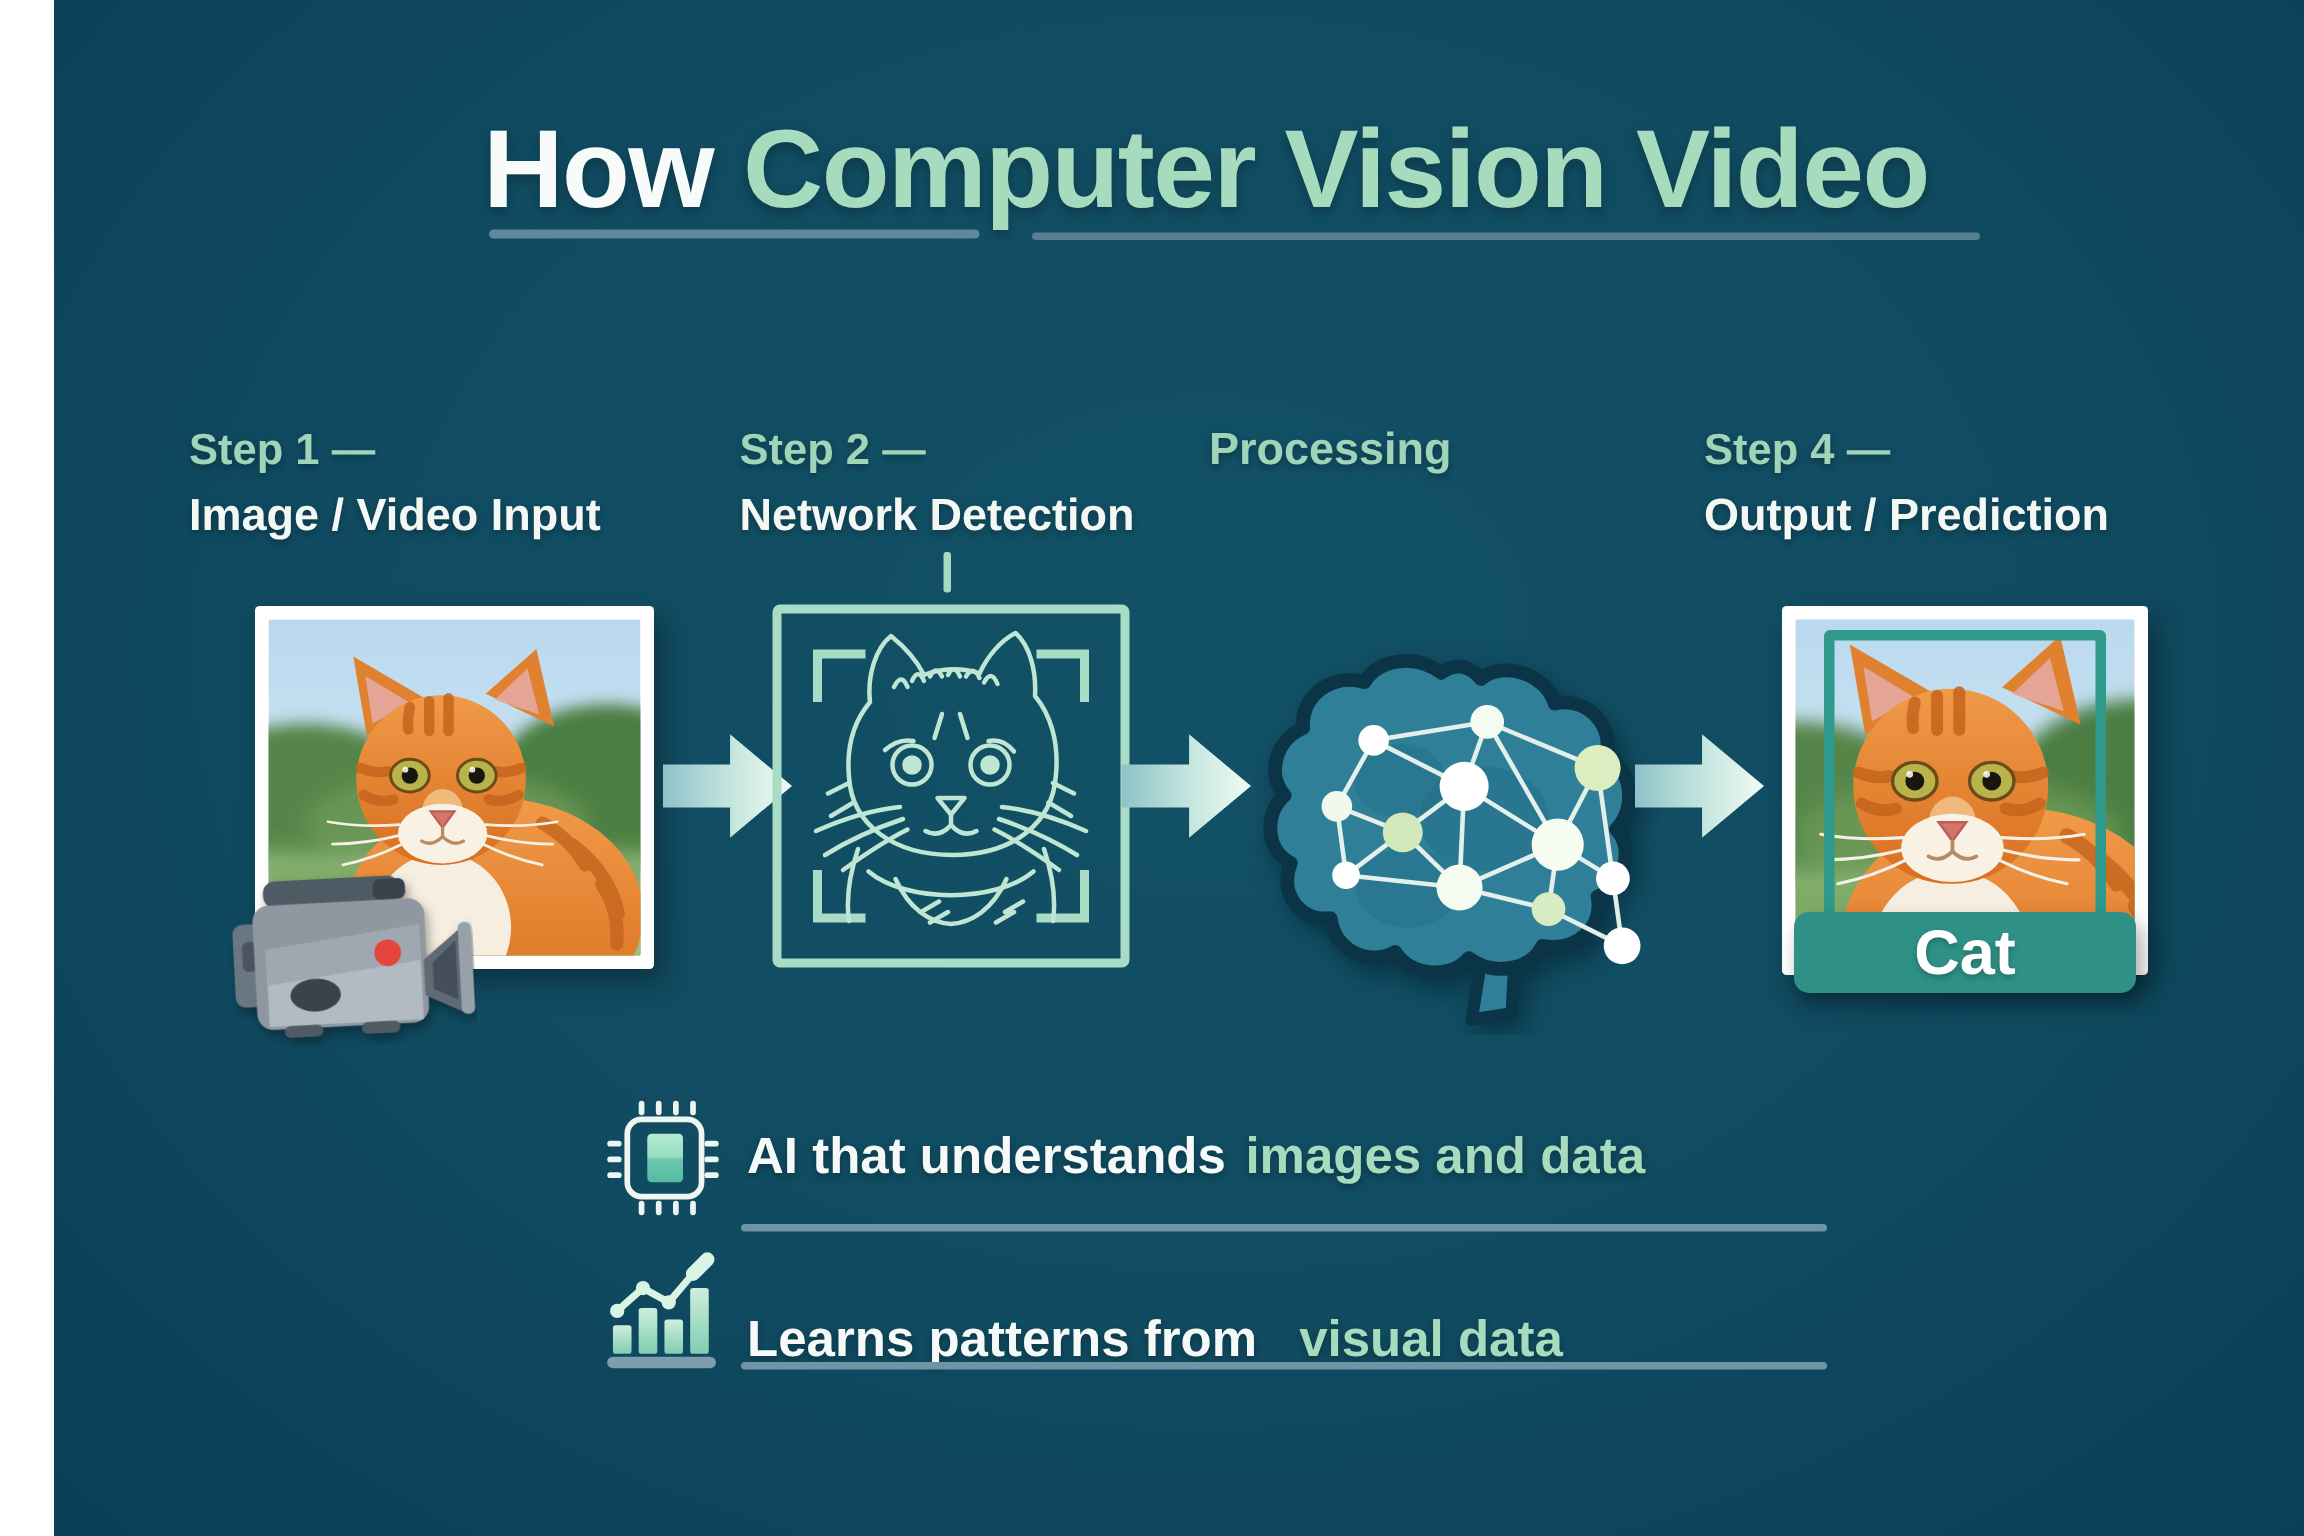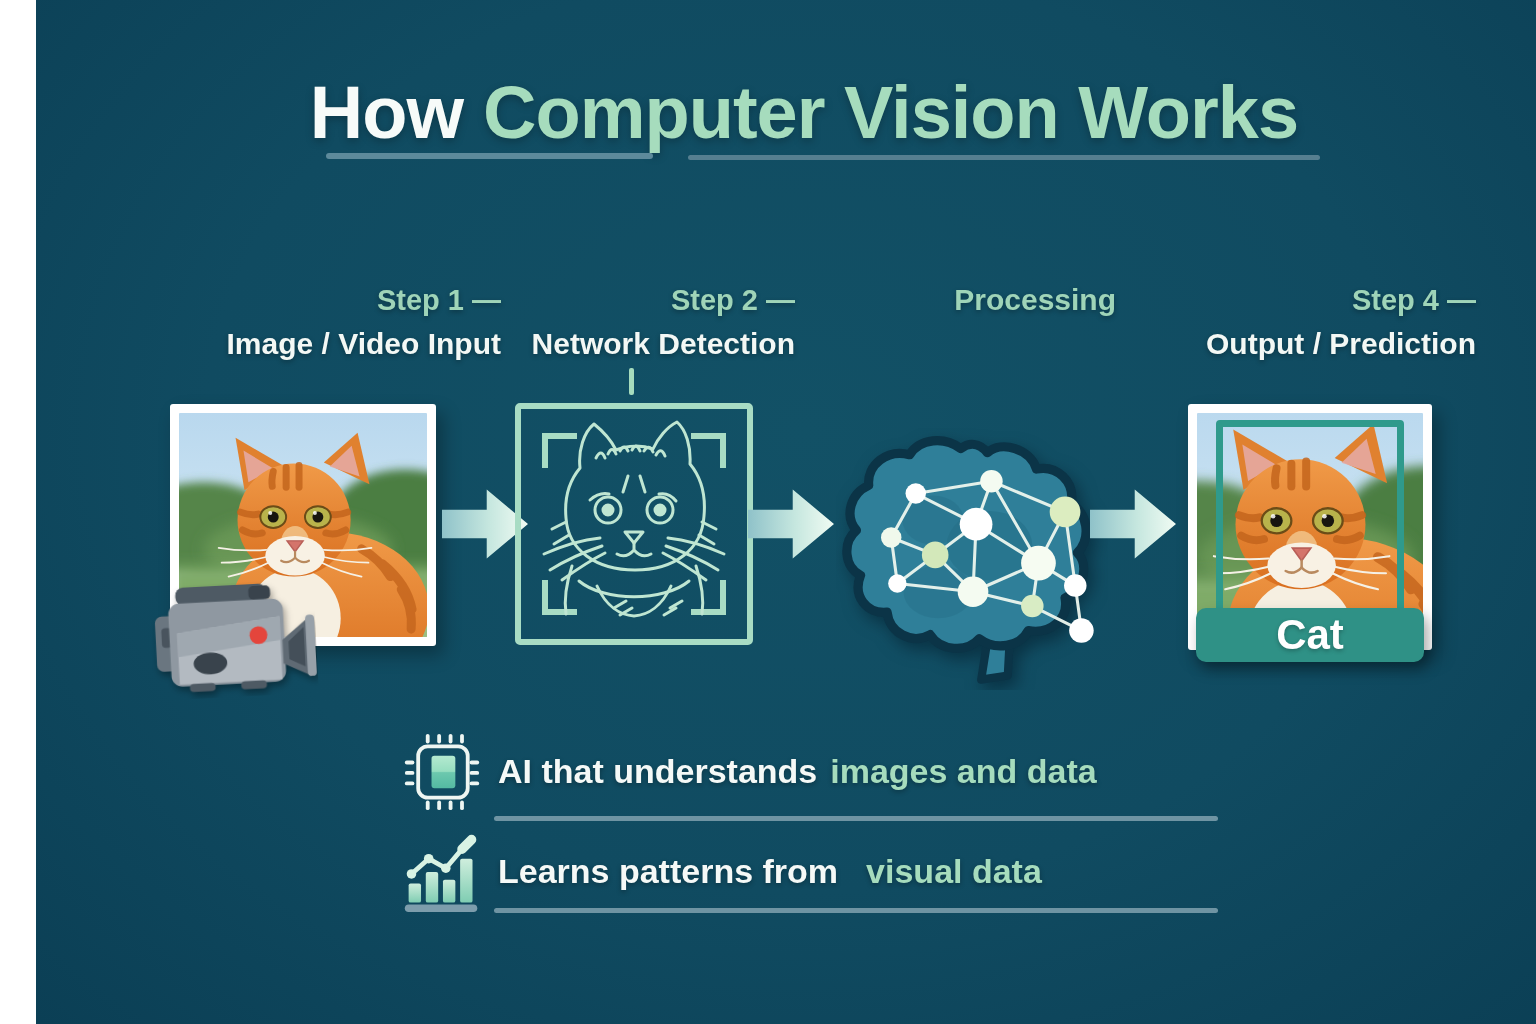--- a/index.html
+++ b/index.html
@@ -11,21 +11,21 @@
   .abs { position:absolute; }
 
   
   .title-row { top:70px; left:0; width:100%; display:flex; justify-content:center; gap:20px;
     font-size:74px; letter-spacing:-1px; text-shadow:0 3px 8px rgba(0,0,0,.25); }
   .title-white { color:#f7fbf9; }
   .title-green { color:#a6dcbd; }
   .u-line { height:6px; border-radius:3px; background:#5d8a9b; }
 
   
-  .step-head { top:278px; text-align:right; line-height:44px; font-size:29px;
+  .step-head { top:278px; text-align:left; line-height:44px; font-size:29px;
     text-shadow:0 2px 5px rgba(0,0,0,.3); }
   .step-label { color:#9fd4b8; }
   .step-name  { color:#f3f8f5; font-size:30px; }
   .step-name-pale { color:#ddefe2; font-size:30px; }
   .step-name-green { color:#9fd4b8; font-size:30px; }
   .tick { width:5px; height:27px; background:#a6dcbd; border-radius:2px; }
 
   
   .photo-card { background:#ffffff; border-radius:3px; padding:9px;
     box-shadow:7px 9px 18px rgba(0,0,0,.30); }
@@ -134,30 +134,30 @@
           <path d="M 144 151 q 20 10 40 14"></path>
       </g>
     </g>
   </defs>
 </svg>
 
 <div class="canvas">
 
   <div class="abs title-row">
     <span class="title-white">How</span>
-    <span class="title-green">Computer Vision Works</span>
+    <span class="title-green">Computer Vision Video</span>
   </div>
   <div class="abs u-line" style="left:290px; top:153px; width:327px;"></div>
   <div class="abs u-line" style="left:652px; top:155px; width:632px; height:5px; background:#567f90;"></div>
 
   <div class="abs step-head" style="left:90px; width:375px;">
     <div class="step-label">Step 1 —</div>
     <div class="step-name">Image / Video Input</div>
   </div>
-  <div class="abs step-head" style="left:439px; width:320px;">
+  <div class="abs step-head" style="left:457px; width:320px;">
     <div class="step-label">Step 2 —</div>
     <div class="step-name">Network Detection</div>
   </div>
   <div class="abs step-head" style="left:770px; width:310px;">
     <div class="step-name-green">Processing</div>
   </div>
   <div class="abs step-head" style="left:1100px; width:340px;">
     <div class="step-label">Step 4 —</div>
     <div class="step-name">Output / Prediction</div>
   </div>
@@ -292,19 +292,19 @@
       <rect x="28" y="42" width="13" height="32" rx="2"></rect>
       <rect x="46" y="50" width="13" height="24" rx="2"></rect>
       <rect x="64" y="28" width="13" height="46" rx="2"></rect>
     </g>
     <polyline points="13,44 31,28 49,38 66,18" fill="none" stroke="#d9f3e4" stroke-width="5" stroke-linecap="round" stroke-linejoin="round"></polyline>
     <line x1="66" y1="18" x2="76" y2="8" stroke="#d9f3e4" stroke-width="10" stroke-linecap="round"></line>
     <circle cx="13" cy="44" r="5" fill="#d9f3e4"></circle>
       <circle cx="31" cy="28" r="5" fill="#d9f3e4"></circle>
       <circle cx="49" cy="38" r="5" fill="#d9f3e4"></circle>
   </svg>
-  <div class="abs footer-text" style="left:462px; top:852px;gap:28px;">
+  <div class="abs footer-text" style="left:462px; top:874px;gap:28px;">
     <span class="ft-white">Learns patterns from</span>
     <span class="ft-green">visual data</span>
   </div>
   <div class="abs divider" style="left:458px; top:908px; width:724px;"></div>
 
 </div>
 
 </body></html>

